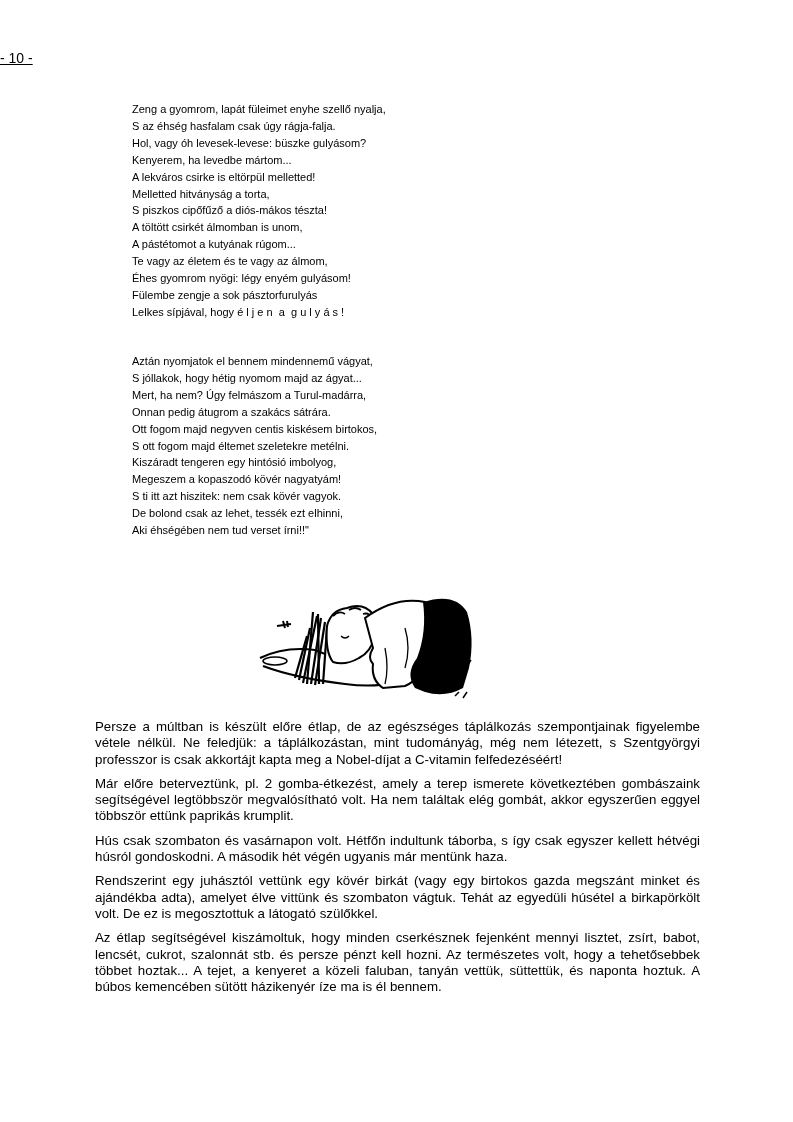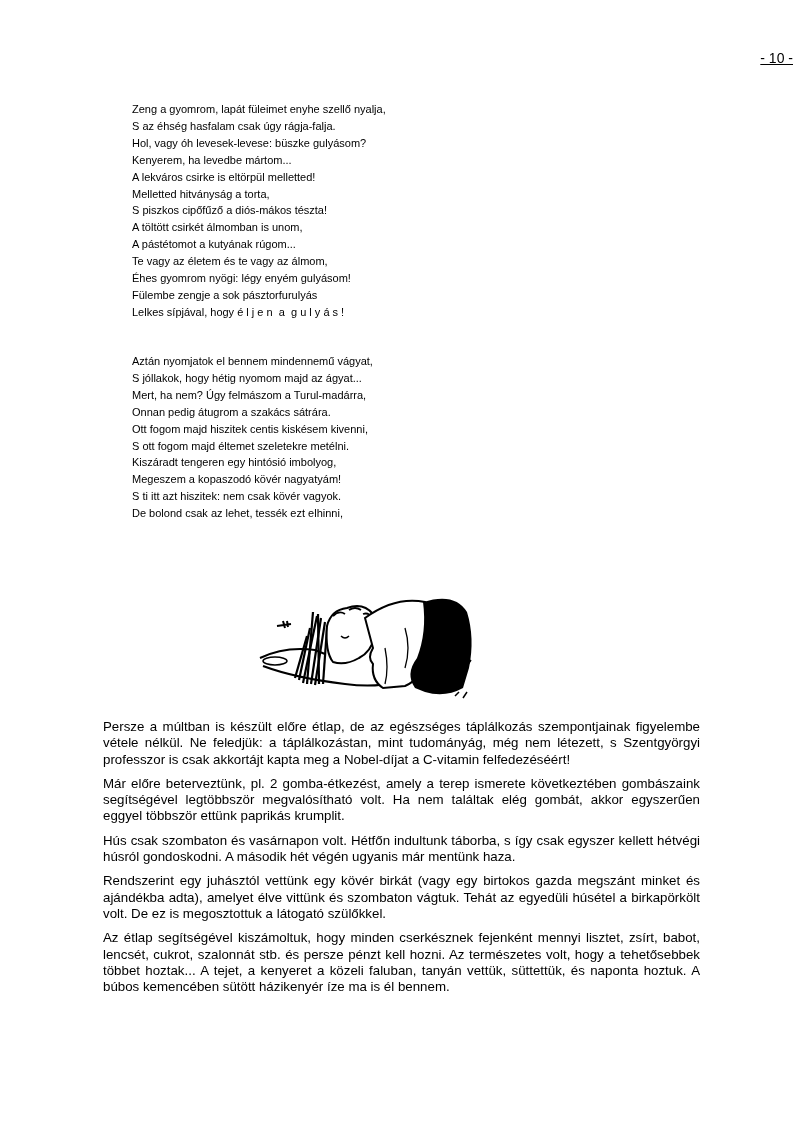--- a/index.html
+++ b/index.html
@@ -1,26 +1,26 @@
 <!DOCTYPE html>
 <html><head>
   <meta charset="utf-8">
   <style>
     html, body { margin: 0; padding: 0; background: #ffffff; }
     body { width: 793px; height: 1122px; position: relative; overflow: hidden;
            font-family: "Liberation Sans", sans-serif; color: #000; }
-    .page-number { position: absolute; top: 50px; left: 0; width: 793px; text-align: right;
+    .page-number { position: absolute; top: 50px; left: 0; width: 793px; text-align: left;
                    font-size: 14px; text-decoration: underline; }
     .poem { position: absolute; left: 132px; font-size: 11px; line-height: 16.9px; }
     .poem .line { white-space: pre; }
     .stanza1 { top: 101px; }
     .stanza2 { top: 353px; }
     .illustration { position: absolute; left: 255px; top: 588px; width: 222px; height: 115px; }
     .prose { position: absolute; left: 95px; width: 605px; font-size: 13.3px; line-height: 16.3px; }
-    .prose p { margin: 0 0 8px 8px; text-align: justify; }
+    .prose p { margin: 0 0 8px 0; text-align: justify; }
     .p1 { top: 719px; }
   </style>
 </head>
 <body>
 
 <div class="page-number">- 10 -</div>
 
 <div class="poem stanza1" id="stanza1">
     <div class="line">Zeng a gyomrom, lapát füleimet enyhe szellő nyalja,</div>
     <div class="line">S az éhség hasfalam csak úgy rágja-falja.</div>
@@ -34,26 +34,27 @@
     <div class="line">Te vagy az életem és te vagy az álmom,</div>
     <div class="line">Éhes gyomrom nyögi: légy enyém gulyásom!</div>
     <div class="line">Fülembe zengje a sok pásztorfurulyás</div>
     <div class="line">Lelkes sípjával, hogy é l j e n  a  g u l y á s !</div>
   </div>
 <div class="poem stanza2" id="stanza2">
     <div class="line">Aztán nyomjatok el bennem mindennemű vágyat,</div>
     <div class="line">S jóllakok, hogy hétig nyomom majd az ágyat...</div>
     <div class="line">Mert, ha nem? Úgy felmászom a Turul-madárra,</div>
     <div class="line">Onnan pedig átugrom a szakács sátrára.</div>
-    <div class="line">Ott fogom majd hiszitek centis kiskésem kivenni,</div>
+    <div class="line">Ott fogom majd negyven centis kiskésem birtokos,</div>
     <div class="line">S ott fogom majd éltemet szeletekre metélni.</div>
     <div class="line">Kiszáradt tengeren egy hintósió imbolyog,</div>
     <div class="line">Megeszem a kopaszodó kövér nagyatyám!</div>
     <div class="line">S ti itt azt hiszitek: nem csak kövér vagyok.</div>
     <div class="line">De bolond csak az lehet, tessék ezt elhinni,</div>
+    <div class="line">Aki éhségében nem tud verset írni!!"</div>
   </div>
 
 <div class="illustration">
   <svg width="222" height="115" viewBox="0 0 222 115">
 
     <path d="M5 70 Q30 58 60 62 L70 66" fill="none" stroke="#000" stroke-width="2"></path>
     <path d="M8 78 Q40 90 90 96 Q120 100 140 94" fill="none" stroke="#000" stroke-width="2"></path>
     <ellipse cx="20" cy="73" rx="12" ry="4" fill="none" stroke="#000" stroke-width="1.5"></ellipse>
 
     <path d="M22 38 L36 36 M28 33 L30 40 M32 33 L33 39" stroke="#000" stroke-width="2"></path>

